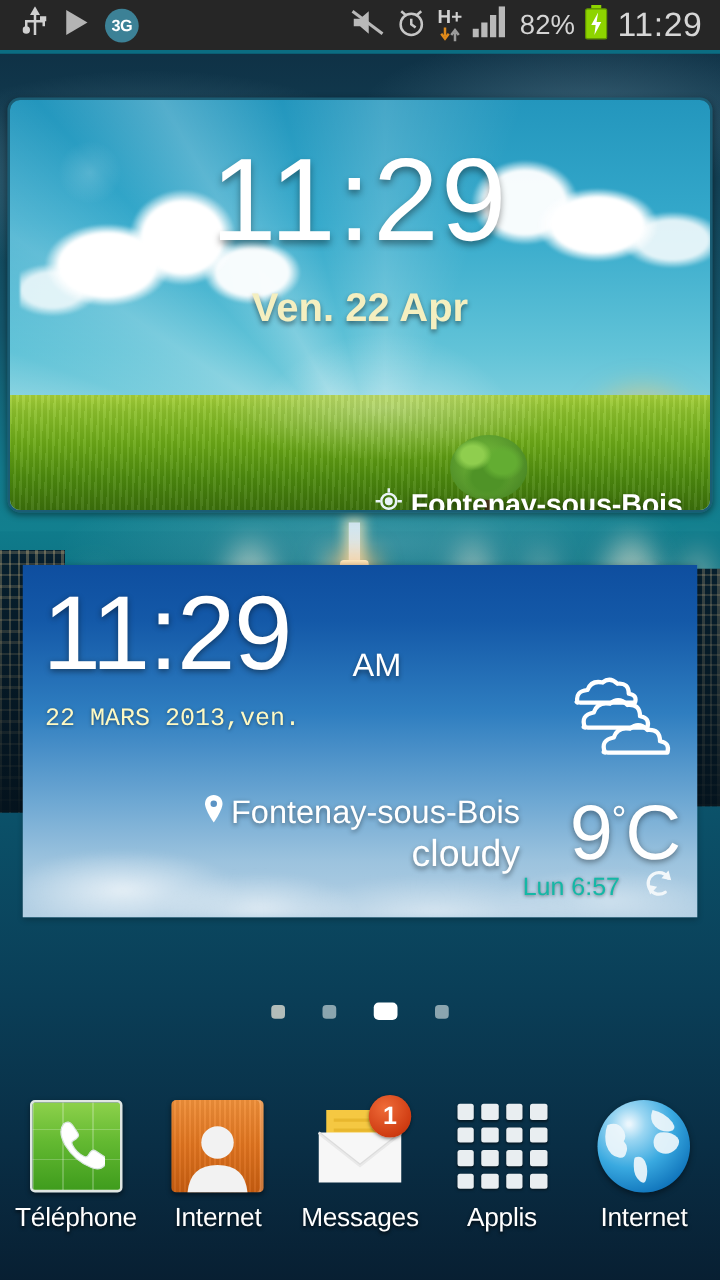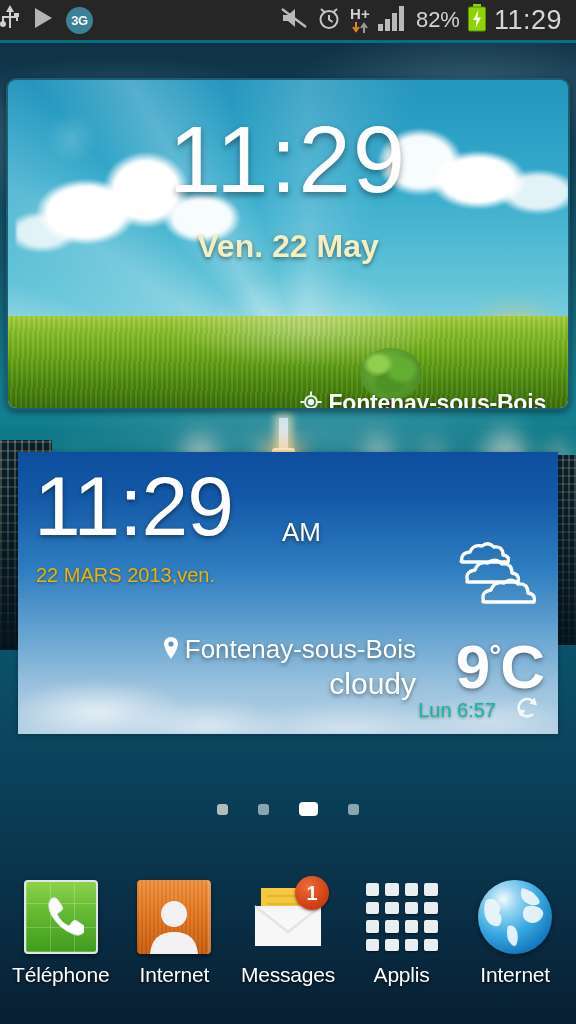--- a/index.html
+++ b/index.html
@@ -62,21 +62,21 @@
     position:absolute; left:0; top:340px; width:576px; height:130px;
     background:radial-gradient(ellipse 340px 70px at 300px 95px, rgba(210,235,245,.22), rgba(210,235,245,0) 75%);
   }
 
   
   #statusbar {
     position:absolute; left:0; top:0; width:576px; height:40px;
     background:#262626; z-index:40;
     display:flex; align-items:center;
   }
-  #statusbar .sb-left { display:flex; align-items:center; gap:11px; }
+  #statusbar .sb-left { display:flex; align-items:center; gap:11px; padding-left:18px; }
   #statusbar .sb-right { display:flex; align-items:center; gap:8px; margin-left:auto; padding-right:14px; }
   .sb-clock { color:#d6d6d6; font-size:27px; letter-spacing:.5px; }
   .sb-batt-pct { color:#d4d4d4; font-size:22px; }
   .sb-3g {
     width:27px; height:27px; border-radius:50%; background:#3c8196;
     color:#fff; font-size:13px; font-weight:bold; display:flex;
     align-items:center; justify-content:center; letter-spacing:-.4px;
   }
   .sb-hplus { color:#d0d0d0; font-size:15px; font-weight:bold; line-height:1; }
   .sb-statusline { position:absolute; left:0; top:40px; width:576px; height:3px; background:#0b6d82; z-index:41; }
@@ -194,39 +194,40 @@
   .cw-time {
     position:absolute; left:16px; top:12px; color:#fff;
     font-size:84px; font-weight:300; letter-spacing:-1px; line-height:1;
     text-shadow:0 2px 5px rgba(0,0,0,.45);
   }
   .cw-ampm {
     position:absolute; left:264px; top:65px; color:#fff; font-size:26px; font-weight:300;
     text-shadow:0 2px 4px rgba(0,0,0,.45);
   }
   .cw-date {
-    position:absolute; left:18px; top:112px; color:#eab308; font-size:20px; font-weight:300;
+    position:absolute; left:18px; top:112px; color:#fef9c3; font-size:20px; font-weight:300;
     text-shadow:0 1px 3px rgba(0,0,0,.4);
+    font-family:Liberation Mono, monospace;
   }
   .cw-icon { position:absolute; right:18px; top:88px; }
   .cw-citywrap {
     position:absolute; right:142px; top:182px; display:flex; align-items:center; gap:6px;
     justify-content:flex-end;
   }
   .cw-city {
     color:#fff; font-size:26px; font-weight:300;
     text-shadow:0 2px 4px rgba(0,0,0,.45);
   }
   .cw-cond {
     position:absolute; right:142px; top:215px; color:#fff; font-size:30px; font-weight:300;
     text-shadow:0 2px 4px rgba(0,0,0,.45);
   }
   .cw-temp {
     position:absolute; right:14px; top:184px; color:#fff;
-    font-size:62px; font-weight:700; letter-spacing:-1px; line-height:1;
+    font-size:62px; font-weight:400; letter-spacing:-1px; line-height:1;
     text-shadow:0 2px 5px rgba(0,0,0,.45);
   }
   .cw-temp .deg { font-size:30px; vertical-align:super; }
   .cw-sunrise {
     position:absolute; right:62px; bottom:12px; color:#14b8a6; font-size:20px; font-weight:300;
     text-shadow:0 1px 3px rgba(0,0,0,.45);
   }
   .cw-refresh { position:absolute; right:18px; bottom:10px; }
 
   
@@ -397,21 +398,21 @@
   <div class="aw-grass"></div>
   <div class="aw-tree">
     <div class="trunk"></div>
       <div class="crown"></div>
   </div>
 
   <div style="position:absolute;left:0;top:26px;width:100%;text-align:center;">
     <span style="color:#fff;font-size:94px;font-weight:300;letter-spacing:2px;text-shadow:0 3px 6px rgba(0,0,0,.4);">11:29</span>
   </div>
   <div style="position:absolute;left:0;top:148px;width:100%;text-align:center;">
-    <span style="color:#f4efc0;font-size:32px;font-weight:bold;text-shadow:0 2px 4px rgba(0,0,0,.45);">Ven. 22 May</span>
+    <span style="color:#f4efc0;font-size:32px;font-weight:bold;text-shadow:0 2px 4px rgba(0,0,0,.45);">Ven. 22 Apr</span>
   </div>
 
   <div class="aw-temp">
     <span>8</span><span class="deg">°</span>
   </div>
 
   <div class="aw-city-row">
     <span>
       <svg width="22" height="22" viewBox="0 0 22 22">
           <g fill="none" stroke="#e9f3f7" stroke-width="2">

